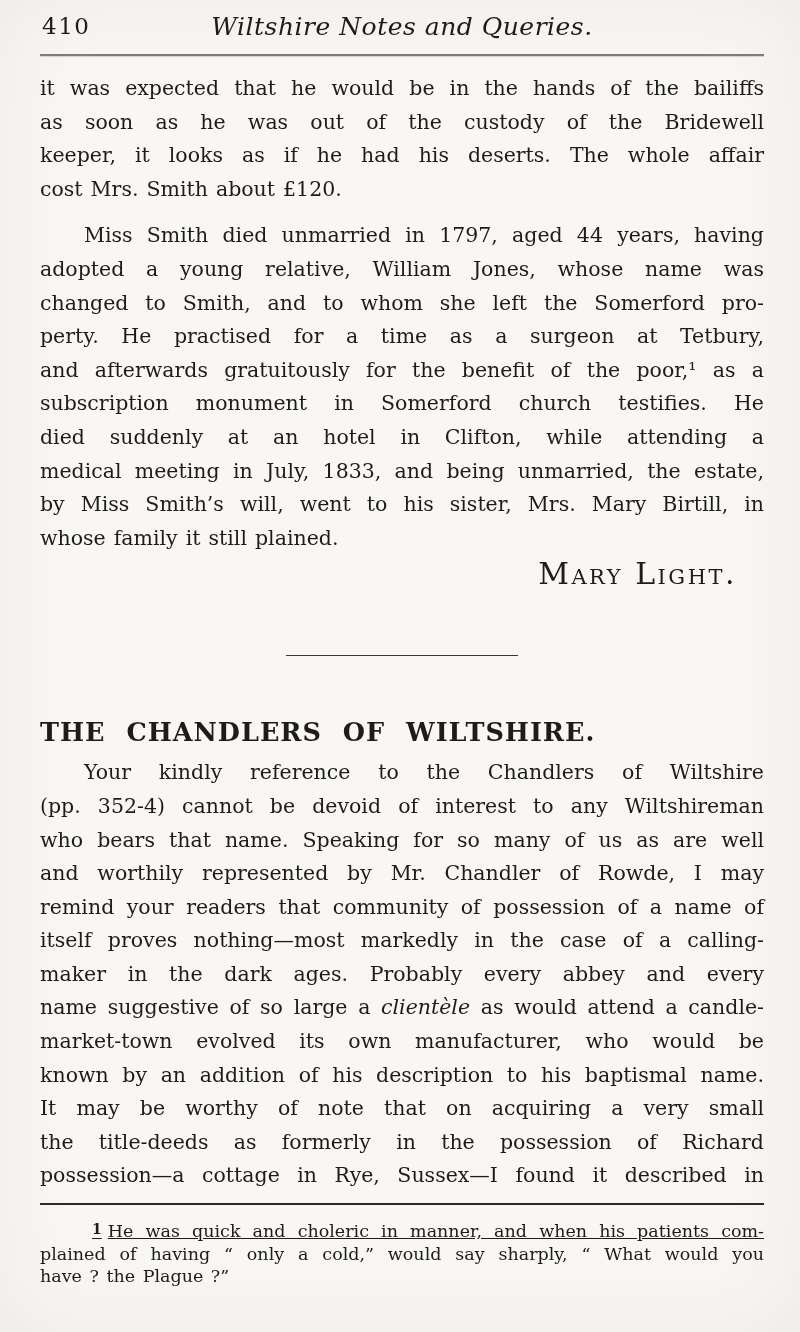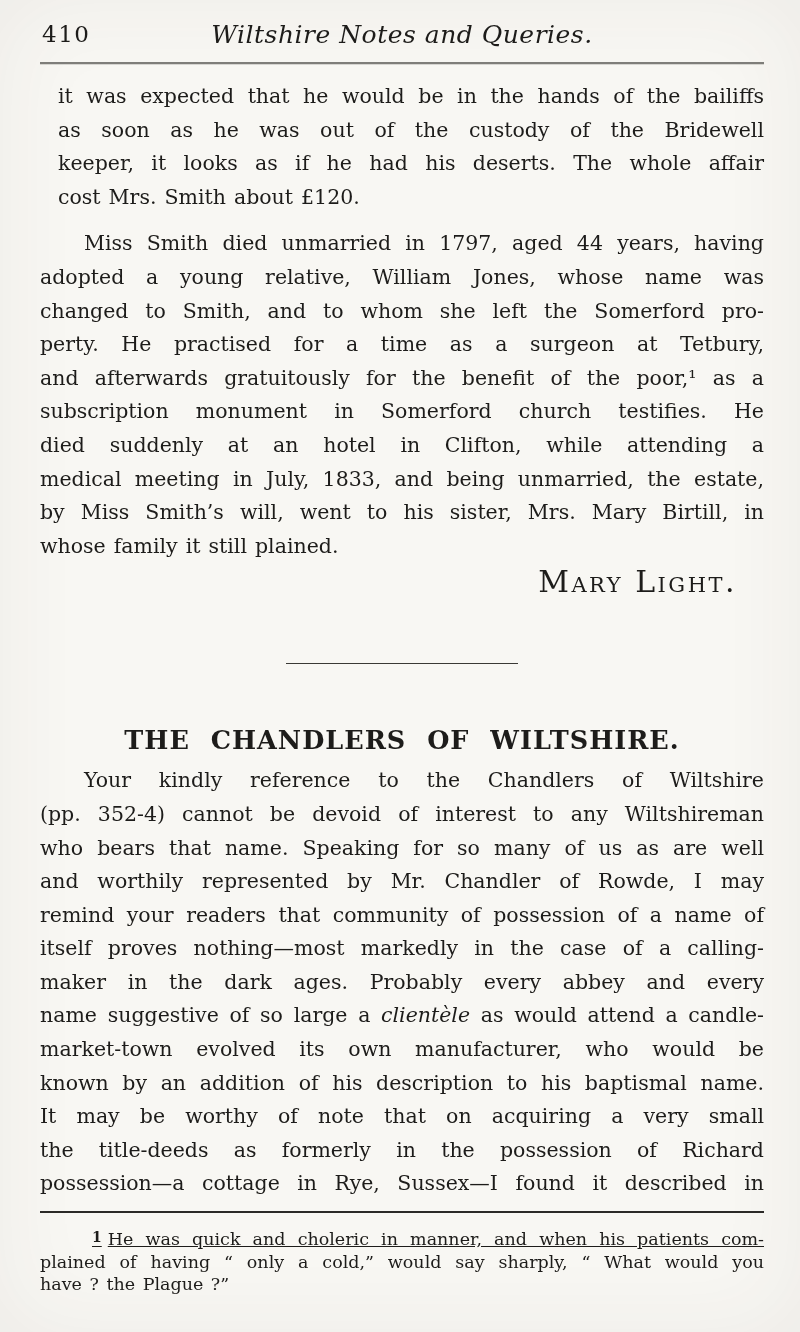--- a/index.html
+++ b/index.html
@@ -6,21 +6,21 @@
   html, body { background: #e9e8e4; }
   body { font-family: "DejaVu Serif", "Liberation Serif", serif; }
 
   .page {
     position: relative;
     width: 800px;
     height: 1332px;
     margin: 0 auto;
     background: #f8f7f3;
     color: #1d1c1a;
-    padding: 8px 36px 0 40px;
+    padding: 0 36px 0 40px;
     overflow: hidden;
     box-shadow: inset 0 0 90px rgba(60,55,45,0.06);
   }
 
   
   .page-header {
     position: relative;
     padding-top: 12px;
     height: 46px;
   }
@@ -48,42 +48,42 @@
   .line {
     font-size: 20.5px;
     line-height: 33.6px;
     word-spacing: 1.5px;
   }
   .jline { text-align: justify; text-align-last: justify; }
   .lline { text-align: left; text-align-last: left; }
   .indent { text-indent: 44px; }
   .it { font-style: italic; }
 
-  .para1 { margin-top: 15px; margin-left: 18px; }
+  .para1 { margin-top: 15px; }
   .para2 { margin-top: 13px; }
 
   .author-signature {
     margin-top: 1px;
     padding-right: 27px;
     text-align: right;
     font-variant: small-caps;
     font-size: 30px;
     letter-spacing: 2.5px;
   }
 
   .section-divider {
     border: none;
     border-top: 1.8px solid #3a3935;
     width: 232px;
     margin: 64px auto 0 auto;
   }
 
   .article-heading {
     margin-top: 60px;
-    text-align: center;
+    text-align: left;
     font-weight: bold;
     font-size: 25.5px;
     line-height: 32px;
     letter-spacing: 1px;
     word-spacing: 11px;
   }
 
   .para3 { margin-top: 8px; }
 
   

